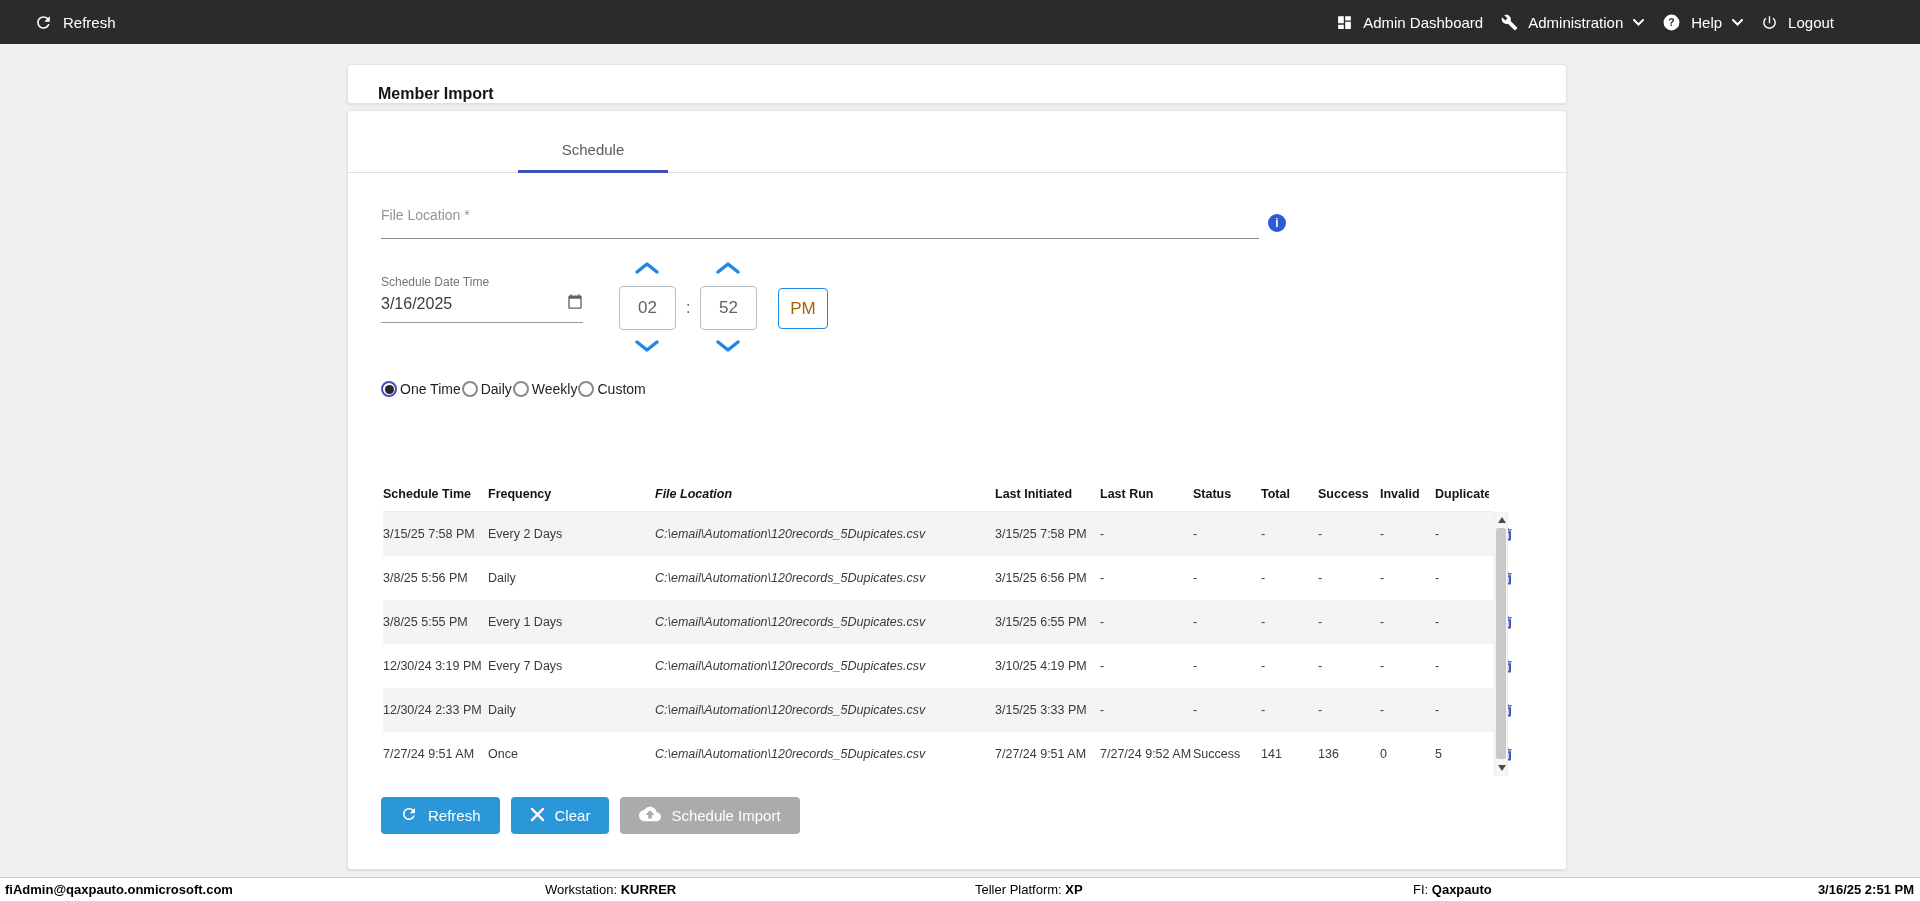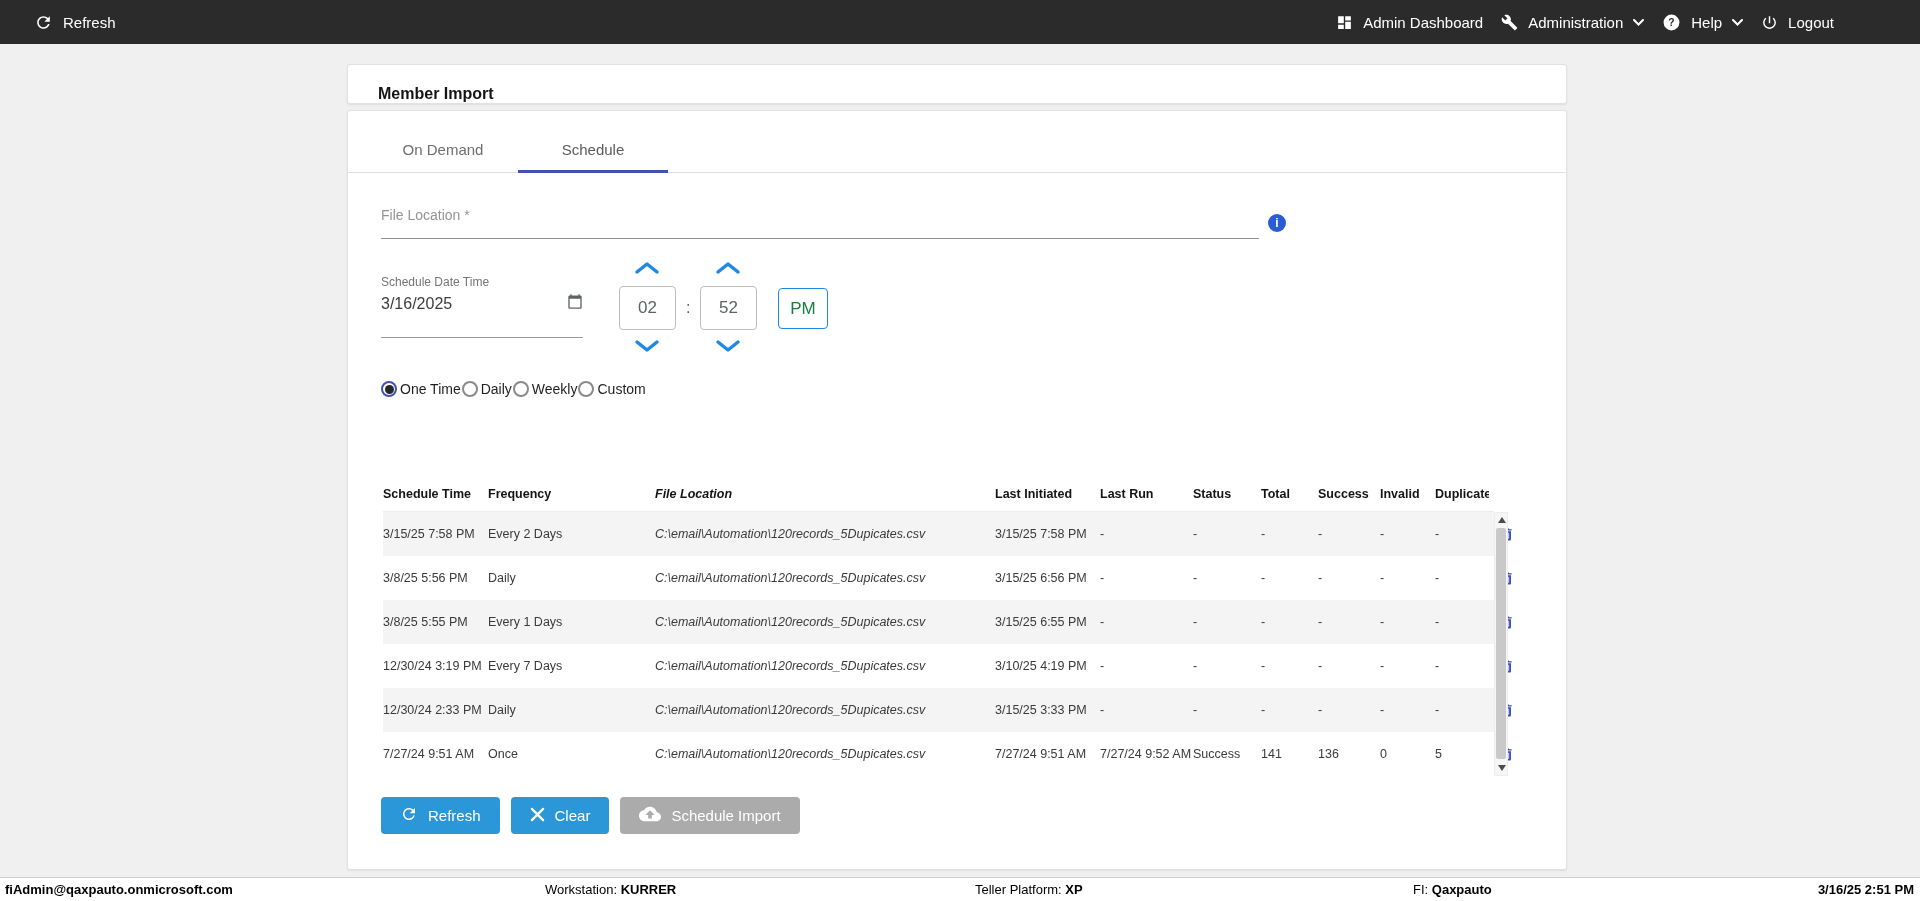--- a/index.html
+++ b/index.html
@@ -31,34 +31,34 @@
   
   .file-location-field { position:absolute; left:33px; top:96px; width:878px; height:32px;
                          border-bottom:1px solid #8f8f8f; font-size:14px; color:#949494; cursor:text; }
   .info-icon { position:absolute; left:920px; top:103px; width:18px; height:18px; border-radius:50%;
                background:#2a5cd5; color:#fff; font-size:12px; font-weight:bold; line-height:18px;
                text-align:center; cursor:pointer; }
 
   
   .sdt-label { position:absolute; left:33px; top:164px; font-size:12px; color:#757575; }
   .date-field { position:absolute; left:33px; top:182px; width:202px; border-bottom:1px solid #9a9a9a;
-                padding-bottom:23px; display:flex; justify-content:space-between; align-items:center;
+                padding-bottom:8px; display:flex; justify-content:space-between; align-items:center;
                 font-size:16px; color:#3c3c3c; cursor:text; }
 
   .time-box { position:absolute; width:57px; height:44px; border:1px solid #bdbdbd; border-radius:4px;
               display:flex; align-items:center; justify-content:center; font-size:17px; color:#5f6368; background:#fff; }
   .hour-box { left:271px; top:175px; }
   .minute-box { left:352px; top:175px; }
   .time-colon { position:absolute; left:338px; top:188px; font-size:16px; color:#5f6368; }
   .spin { position:absolute; width:26px; height:14px; cursor:pointer; }
   .spin.down svg { transform:rotate(180deg); }
   .hour-up { left:286px; top:150px; } .hour-down { left:286px; top:228px; }
   .min-up  { left:367px; top:150px; } .min-down  { left:367px; top:228px; }
   .ampm-btn { position:absolute; left:430px; top:177px; width:50px; height:41px; border:1px solid #1e88e5;
-              border-radius:4px; background:#fff; color:#15803d; font-size:17px;
+              border-radius:4px; background:#fff; color:#a16207; font-size:17px;
               display:flex; align-items:center; justify-content:center; cursor:pointer; }
 
   
   .radio-group { position:absolute; left:33px; top:270px; display:flex; align-items:center; gap:1px; }
   .radio-item { display:flex; align-items:center; gap:3px; font-size:14px; color:#1f1f1f; cursor:pointer; }
   .radio-circle { width:16px; height:16px; border:2px solid #8a8a8a; border-radius:50%;
                   display:flex; align-items:center; justify-content:center; flex:none; }
   .radio-dot { width:9px; height:9px; border-radius:50%; background:transparent; }
   .radio-item.selected .radio-circle { border-color:#4350af; }
   .radio-item.selected .radio-dot { background:#23252f; }
@@ -160,23 +160,20 @@
     </div>
   </div>
 </div>
 
 <div class="title-card">
   <span>Member Import</span>
 </div>
 
 <div class="main-card">
 
-  <div class="tab tab-ondemand">
-    <span>On Demand</span>
-  </div>
   <div class="tab tab-schedule">
     <span>Schedule</span>
   </div>
   <div class="tabs-divider"></div>
   <div class="tab-underline"></div>
 
   <div class="file-location-field">
     <span>File Location *</span>
   </div>
   <div class="info-icon">i</div>

